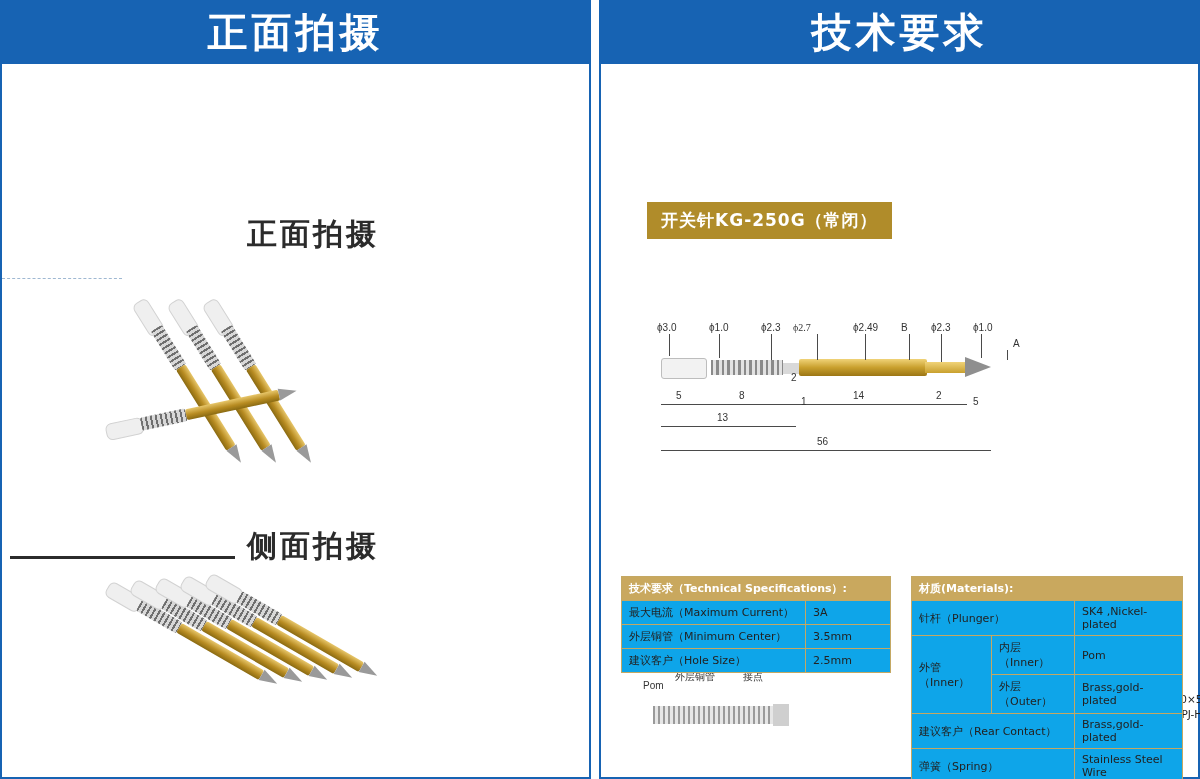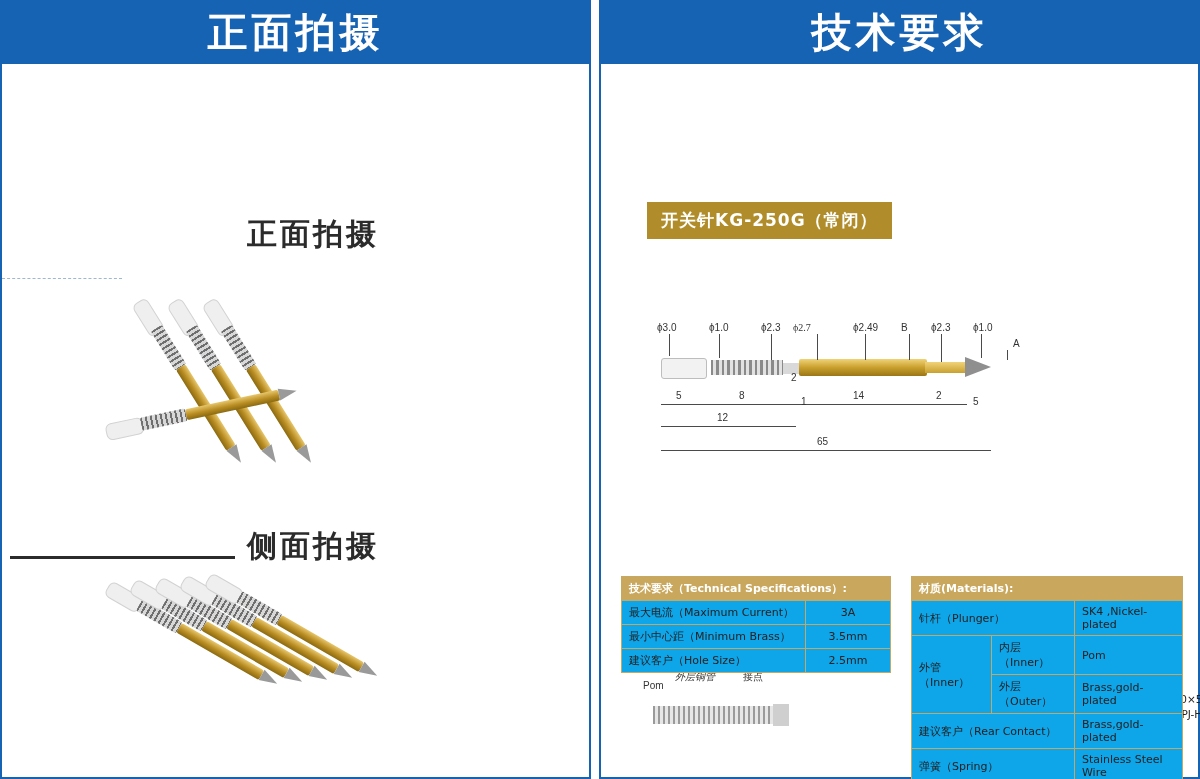--- a/index.html
+++ b/index.html
@@ -133,21 +133,21 @@
   .pad-note{position:absolute;left:106px;top:28px;font-size:10.5px;color:#222;line-height:15px;
     font-family:"DejaVu Sans",sans-serif;white-space:nowrap;}
 
   
   table{border-collapse:collapse;position:absolute;font-size:11px;
     font-family:"DejaVu Sans","Liberation Sans",sans-serif;color:#222;background:#0ea5e9;}
   table td,table th{border:1px solid #c4a863;padding:4px 7px;text-align:left;font-weight:normal;}
   table .hdr{background:#c9a85e;color:#ffffff;font-weight:bold;}
   .tbl-tech{left:20px;top:512px;width:270px;}
   .tbl-mat{left:310px;top:512px;width:272px;}
-  .tbl-tech td:nth-child(2){text-align:center;width:70px;}
+  .tbl-tech td:nth-child(2){text-align:left;width:70px;}
 </style>
 </head>
 <body>
 
 <div class="page">
 
   <div class="panel panel-left">
     <div class="panel-header">
       <span class="title">正面拍摄</span>
     </div>
@@ -265,30 +265,30 @@
         <div class="ln" style="left:40px;top:150px;width:306px;height:1px;"></div>
         <div class="dim" style="left:55px;top:136px;">5</div>
         <div class="dim" style="left:118px;top:136px;">8</div>
         <div class="dim" style="left:170px;top:118px;">2</div>
         <div class="dim" style="left:180px;top:142px;">1</div>
         <div class="dim" style="left:232px;top:136px;">14</div>
         <div class="dim" style="left:315px;top:136px;">2</div>
         <div class="dim" style="left:352px;top:142px;">5</div>
 
         <div class="ln" style="left:40px;top:172px;width:135px;height:1px;"></div>
-        <div class="dim" style="left:96px;top:158px;">12</div>
+        <div class="dim" style="left:96px;top:158px;">13</div>
 
         <div class="ln" style="left:40px;top:196px;width:330px;height:1px;"></div>
-        <div class="dim" style="left:196px;top:182px;">65</div>
+        <div class="dim" style="left:196px;top:182px;">56</div>
 
         <div class="detail-left">
           <div class="ln" style="left:10px;top:40px;width:120px;height:18px;background:repeating-linear-gradient(90deg,#9a9a9a 0 2px,#e6e6e6 2px 5px);"></div>
           <div class="ln" style="left:130px;top:38px;width:16px;height:22px;background:#cfcfcf;"></div>
           <div class="dim" style="left:0px;top:14px;">Pom</div>
-          <div class="dim" style="left:32px;top:4px;font-style:italic;">外层铜管</div>
+          <div class="dim" style="left:32px;top:4px;">外层铜管</div>
           <div class="dim" style="left:100px;top:4px;">接点</div>
         </div>
 
         <div class="detail-note">
           <div>由于A与B有绝缘体分隔</div>
           <div>建议客户：</div>
           <div>A处采用ϕ1.0端子线连接</div>
           <div>B处采用250×500焊接片</div>
         </div>
 
@@ -310,21 +310,21 @@
       <table class="tbl-tech">
         <tbody>
             <tr>
           <td class="hdr" colspan="2">技术要求（Technical Specifications）:</td>
         </tr>
         <tr>
           <td>最大电流（Maximum Current）</td>
           <td>3A</td>
         </tr>
         <tr>
-          <td>最小中心距（Minimum Brass）</td>
+          <td>外层铜管（Minimum Center）</td>
           <td>3.5mm</td>
         </tr>
         <tr>
           <td>建议客户（Hole Size）</td>
           <td>2.5mm</td>
         </tr>
       </tbody>
         </table>
 
       <table class="tbl-mat">

